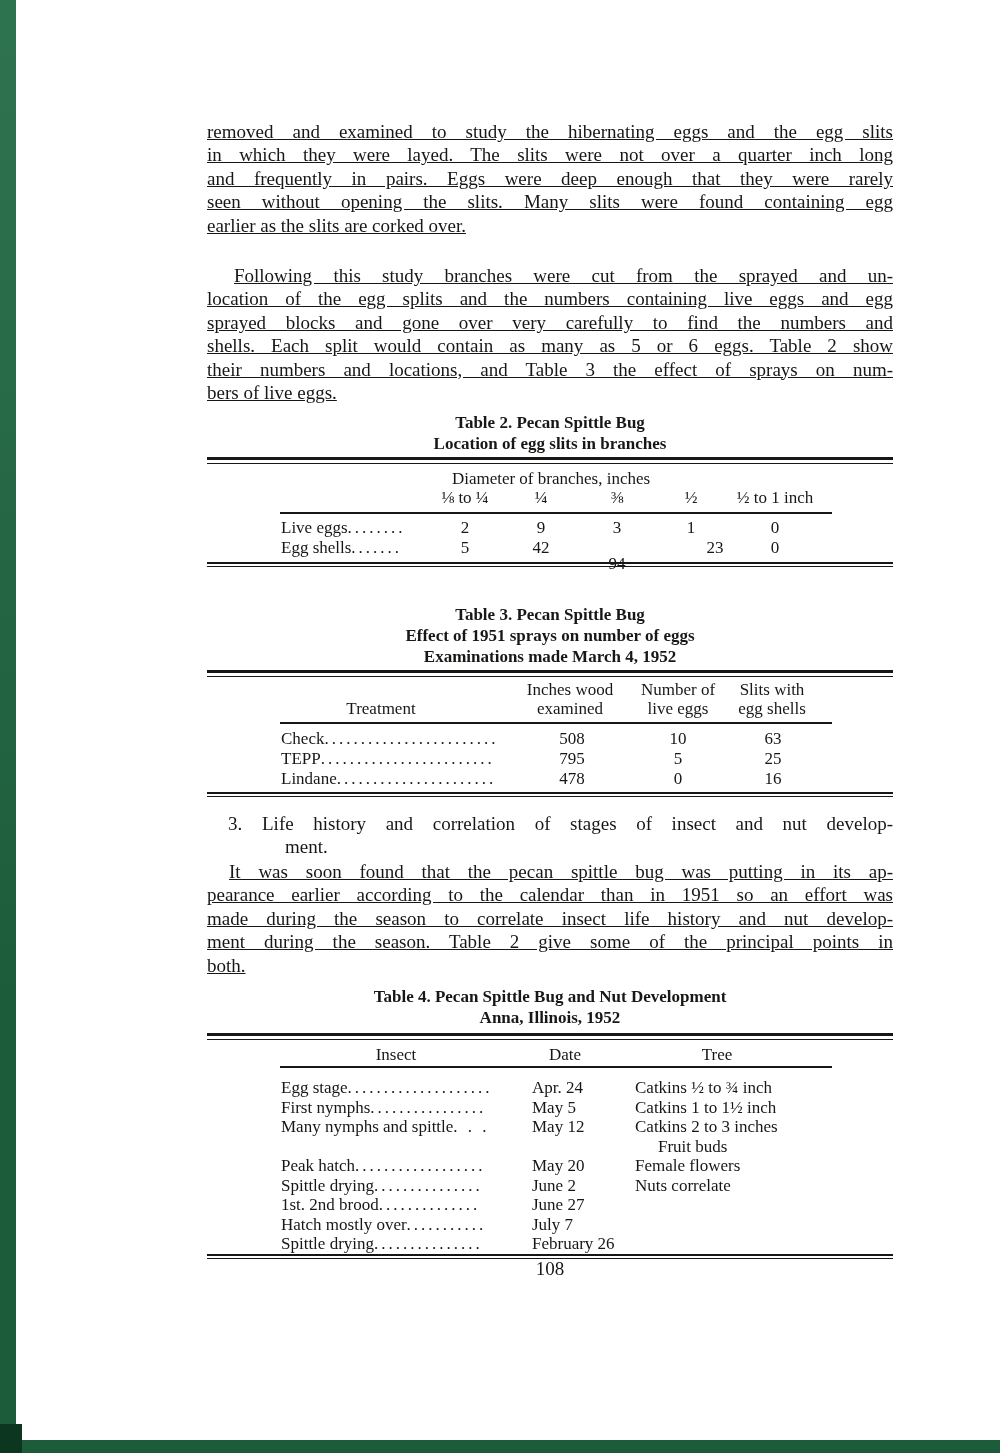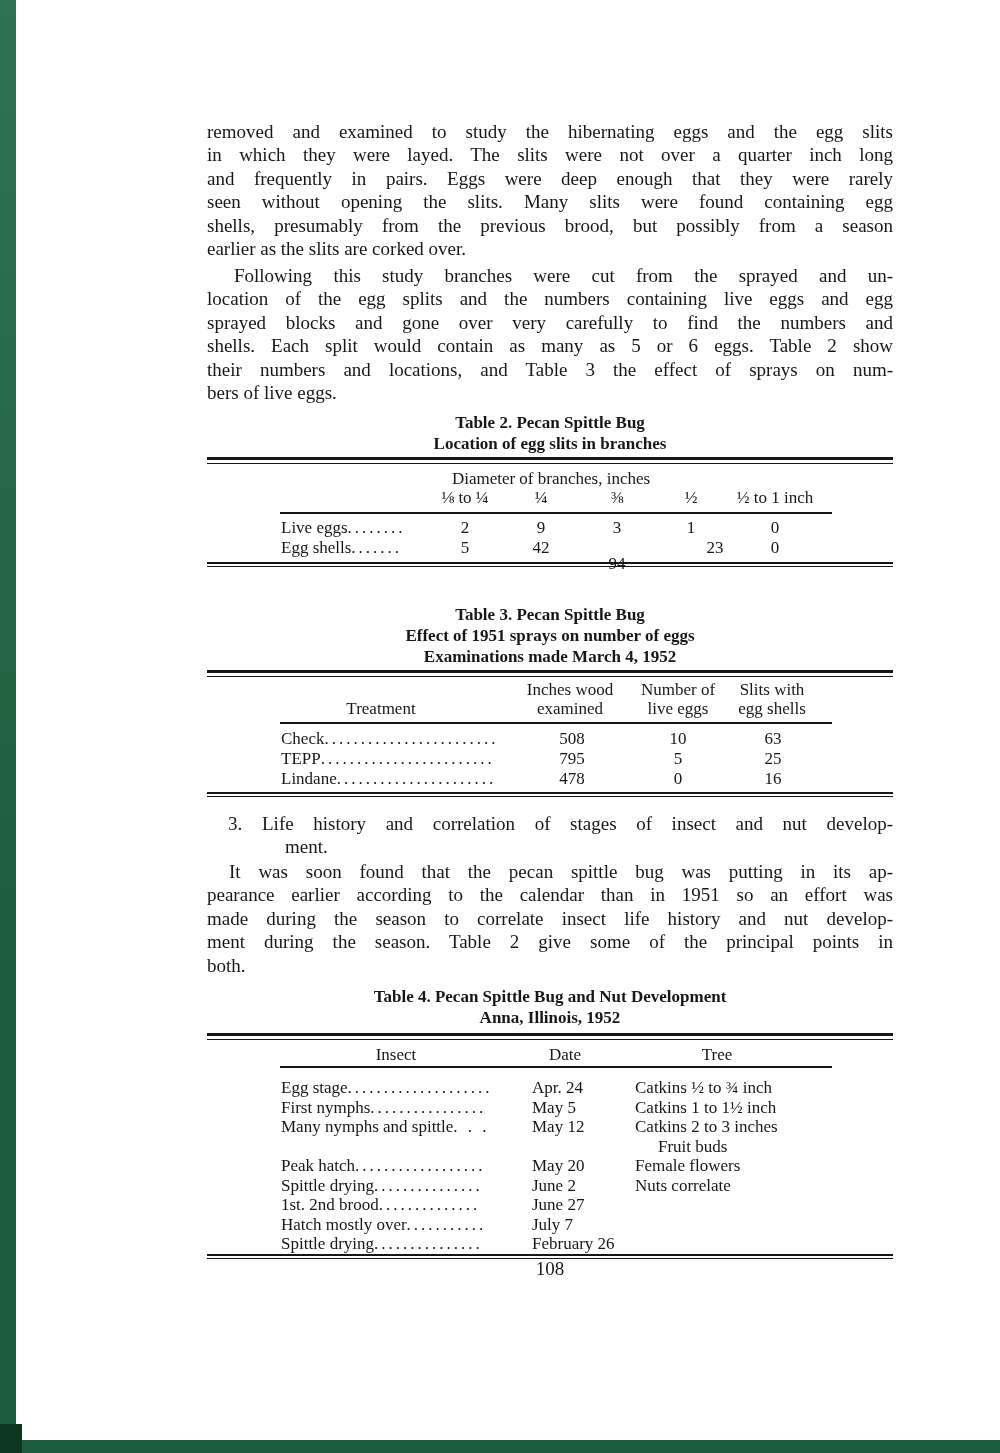--- a/index.html
+++ b/index.html
@@ -11,21 +11,21 @@
     color:var(--ink,#191715);
     overflow:hidden;
   }
   
   .edge-left{position:absolute;left:0;top:0;width:16px;height:1453px;
     background:linear-gradient(180deg,var(--edge-top,#2e7350) 0%,var(--edge,#1d5c3a) 70%,var(--edge,#1d5c3a) 100%);}
   .edge-bottom{position:absolute;left:0;top:1440px;width:1000px;height:13px;background:var(--edge,#1d5c3a);}
   .edge-corner{position:absolute;left:0;top:1424px;width:22px;height:29px;background:var(--edge-corner,#0c3620);}
 
   
-  .para{position:absolute;left:207px;width:686px;font-size:19px;}
+  .para{position:absolute;left:207px;width:686px;font-size:19px;text-decoration:underline;}
   .line{line-height:23.4px;height:23.4px;text-align:justify;text-align-last:justify;white-space:nowrap;}
   .line.last{text-align-last:left;}
   .line.indent{text-indent:27px;}
   .line.indent-sm{text-indent:22px;}
 
   
   .tbl{position:absolute;left:207px;width:686px;font-size:17px;}
   .tbl-title{position:absolute;left:0;width:100%;text-align:center;font-weight:bold;line-height:21px;white-space:nowrap;}
   .rule-double{position:absolute;left:0;width:686px;height:3px;border-top:3px solid var(--ink,#191715);border-bottom:1.5px solid var(--ink,#191715);}
   .rule-inner{position:absolute;left:73px;width:552px;border-top:2px solid var(--ink,#191715);}
@@ -48,21 +48,20 @@
 
   <div class="edge-left"></div>
   <div class="edge-bottom"></div>
   <div class="edge-corner"></div>
 
   <div class="para" style="top:120px;">
     <div class="line">removed and examined to study the hibernating eggs and the egg slits</div>
     <div class="line">in which they were layed. The slits were not over a quarter inch long</div>
     <div class="line">and frequently in pairs. Eggs were deep enough that they were rarely</div>
     <div class="line">seen without opening the slits. Many slits were found containing egg</div>
-    <div class="line">shells, presumably from the previous brood, but possibly from a season</div>
     <div class="line last">earlier as the slits are corked over.</div>
   </div>
 
   <div class="para" style="top:264px;">
     <div class="line indent">Following this study branches were cut from the sprayed and un-</div>
     <div class="line">location of the egg splits and the numbers containing live eggs and egg</div>
     <div class="line">sprayed blocks and gone over very carefully to find the numbers and</div>
     <div class="line">shells. Each split would contain as many as 5 or 6 eggs. Table 2 show</div>
     <div class="line">their numbers and locations, and Table 3 the effect of sprays on num-</div>
     <div class="line last">bers of live eggs.</div>

